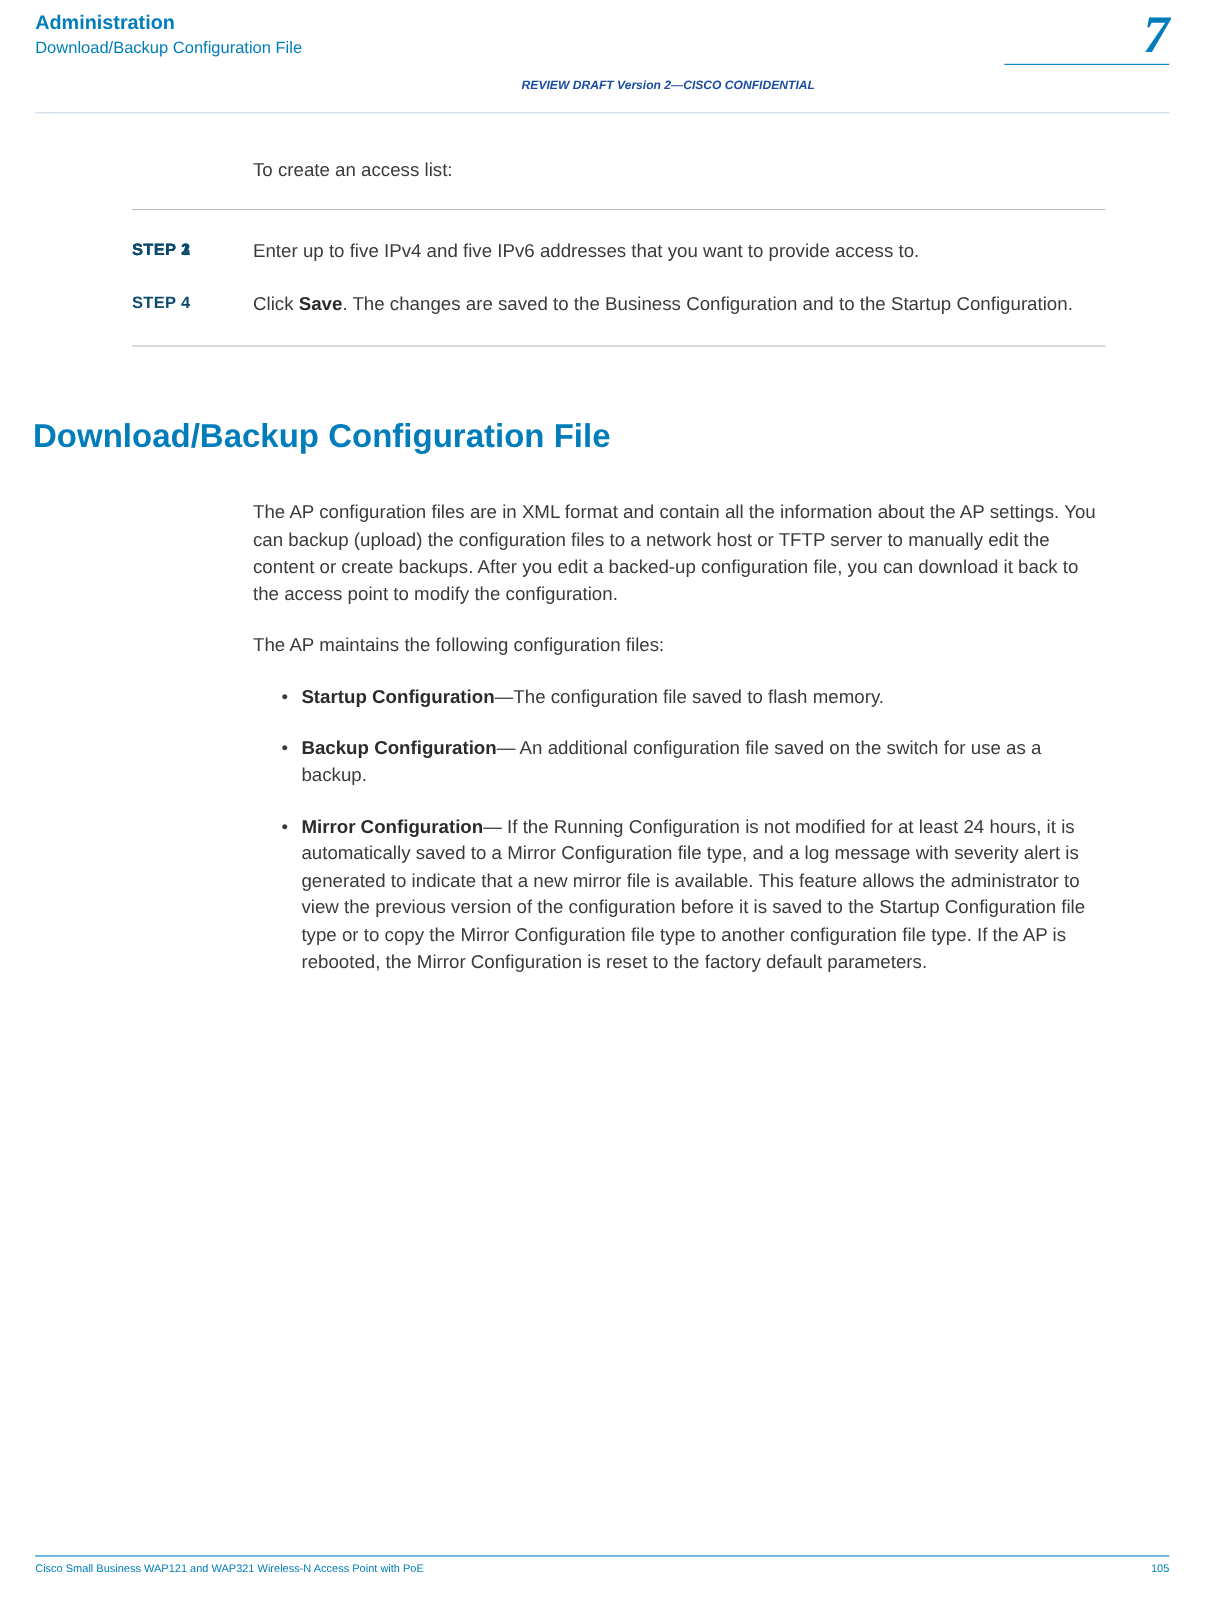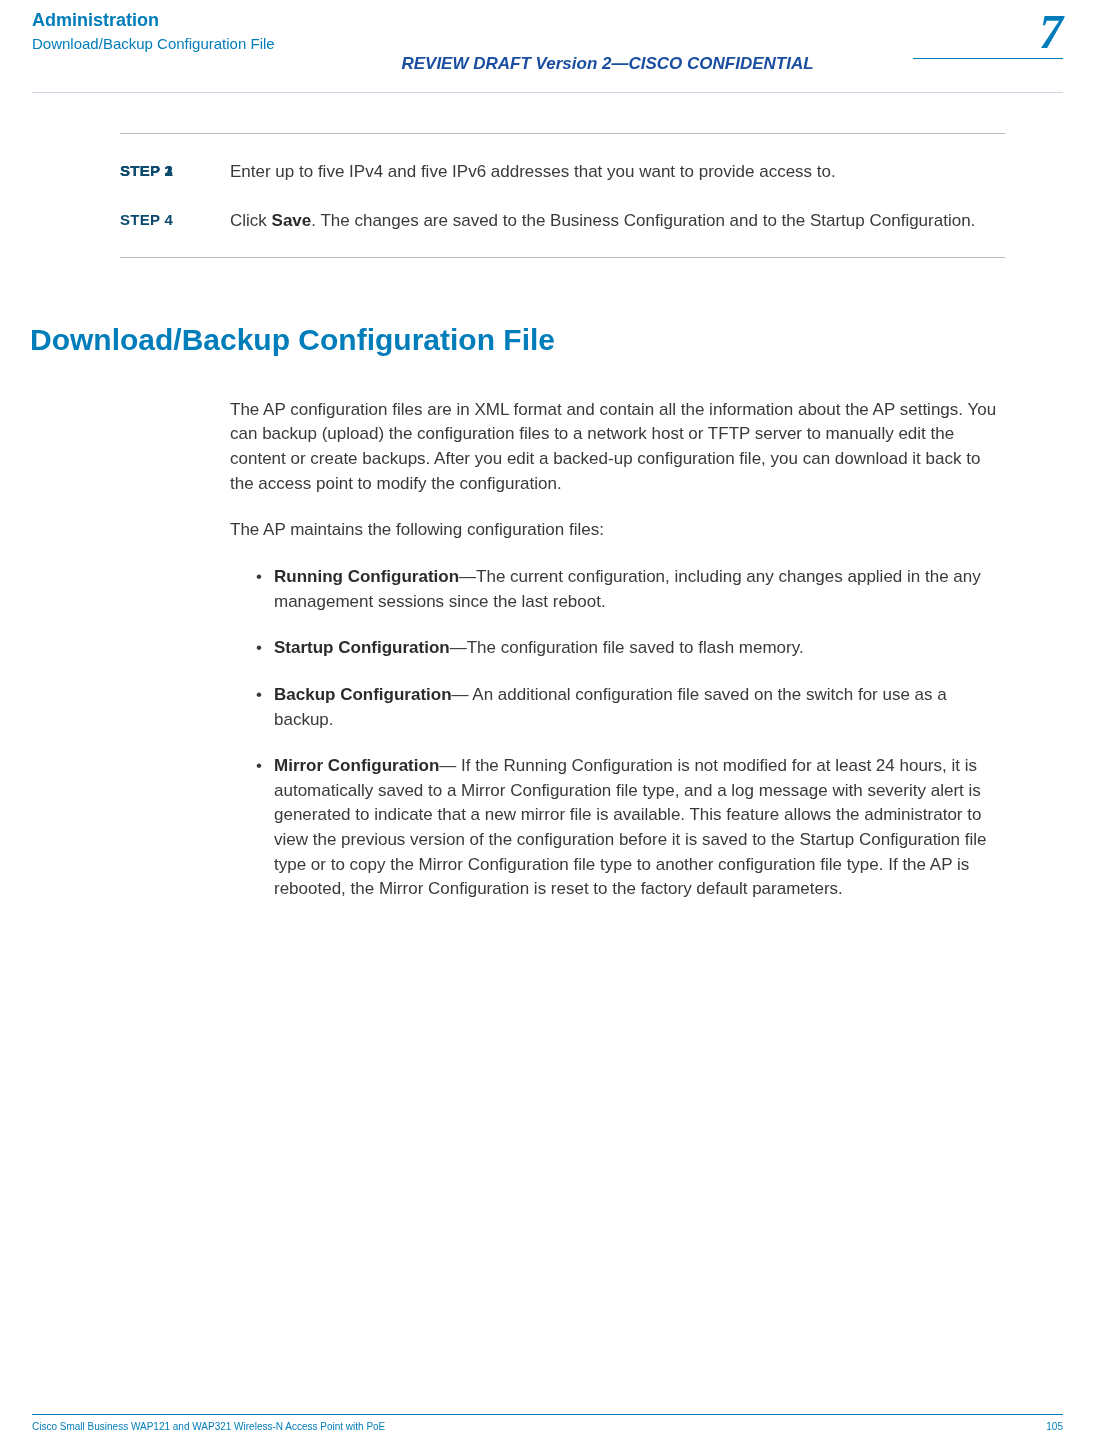--- a/index.html
+++ b/index.html
@@ -23,23 +23,23 @@
   }
   .breadcrumb {
     color: #007dba;
     font-size: 15px;
     margin-top: 4px;
   }
   .review-banner {
     color: #1a4ea0;
     font-weight: bold;
     font-style: italic;
-    font-size: 17px;
+    font-size: 11px;
     text-align: center;
-    margin-top: 2px;
+    margin-top: 20px;
     margin-left: 120px;
   }
   .chapter-number {
     position: absolute;
     right: 32px;
     top: 4px;
     color: #007dba;
     font-family: Georgia, 'Times New Roman', serif;
     font-style: italic;
     font-weight: bold;
@@ -125,20 +125,21 @@
   <div class="chapter-title">Administration</div>
   <div class="breadcrumb">Download/Backup Configuration File</div>
   <div class="review-banner">REVIEW DRAFT  Version 2—CISCO CONFIDENTIAL</div>
   <div class="chapter-number">7</div>
   <div class="topline"></div>
 </div>
 <hr class="divider-top">
 
 <div class="content">
 
+  <p class="para">To create an access list:</p>
 
   <hr class="steps-sep">
 
   <div class="step-block">
     <span class="step-label">STEP  1</span>
   </div>
 
   <div class="step-block">
     <span class="step-label">STEP  2</span>
   </div>
@@ -157,23 +158,20 @@
 
   <hr class="steps-sep">
 
   <h2 class="section-heading">Download/Backup Configuration File</h2>
 
   <p class="para">The AP configuration files are in XML format and contain all the information about the AP settings. You can backup (upload) the configuration files to a network host or TFTP server to manually edit the content or create backups. After you edit a backed-up configuration file, you can download it back to the access point to modify the configuration.</p>
   <p class="para">The AP maintains the following configuration files:</p>
 
   <ul class="config-list">
     <li>
-      <strong>Running Configuration</strong><span>—The current configuration, including any changes applied in the any management sessions since the last reboot.</span>
-    </li>
-    <li>
       <strong>Startup Configuration</strong><span>—The configuration file saved to flash memory.</span>
     </li>
     <li>
       <strong>Backup Configuration</strong><span>— An additional configuration file saved on the switch for use as a backup.</span>
     </li>
     <li>
       <strong>Mirror Configuration</strong><span>— If the Running Configuration is not modified for at least 24 hours, it is automatically saved to a Mirror Configuration file type, and a log message with severity alert is generated to indicate that a new mirror file is available. This feature allows the administrator to view the previous version of the configuration before it is saved to the Startup Configuration file type or to copy the Mirror Configuration file type to another configuration file type. If the AP is rebooted, the Mirror Configuration is reset to the factory default parameters.</span>
     </li>
   </ul>
 

